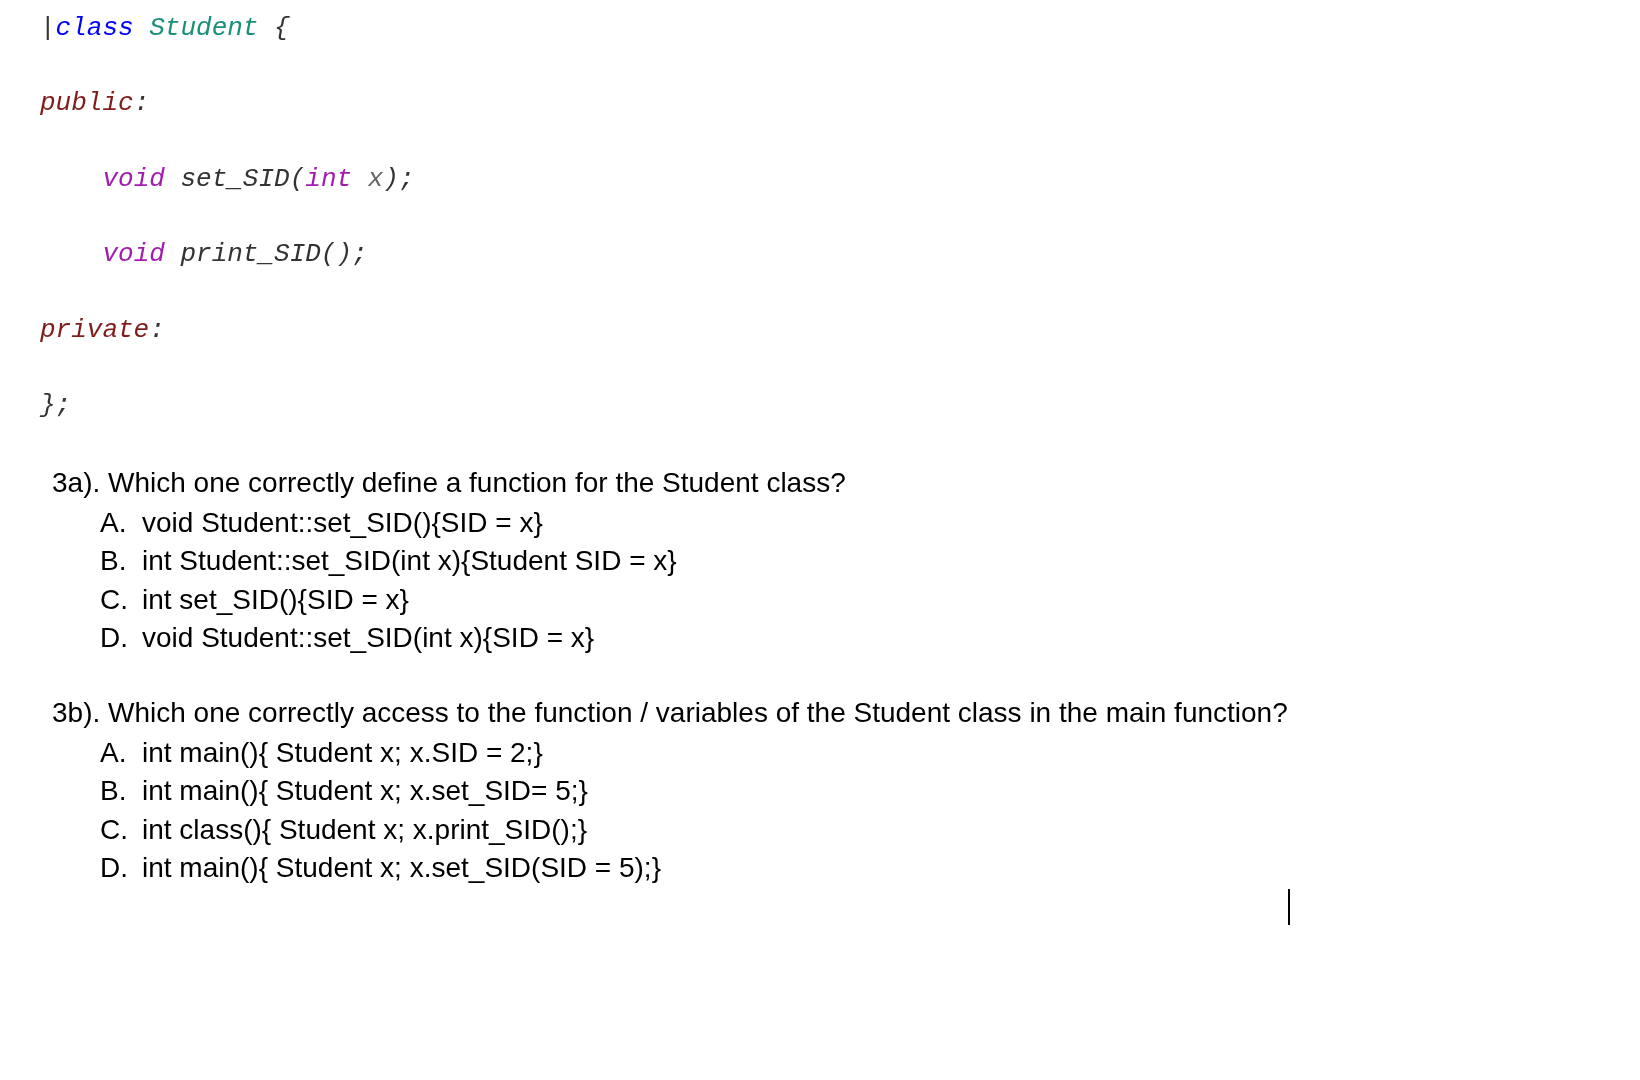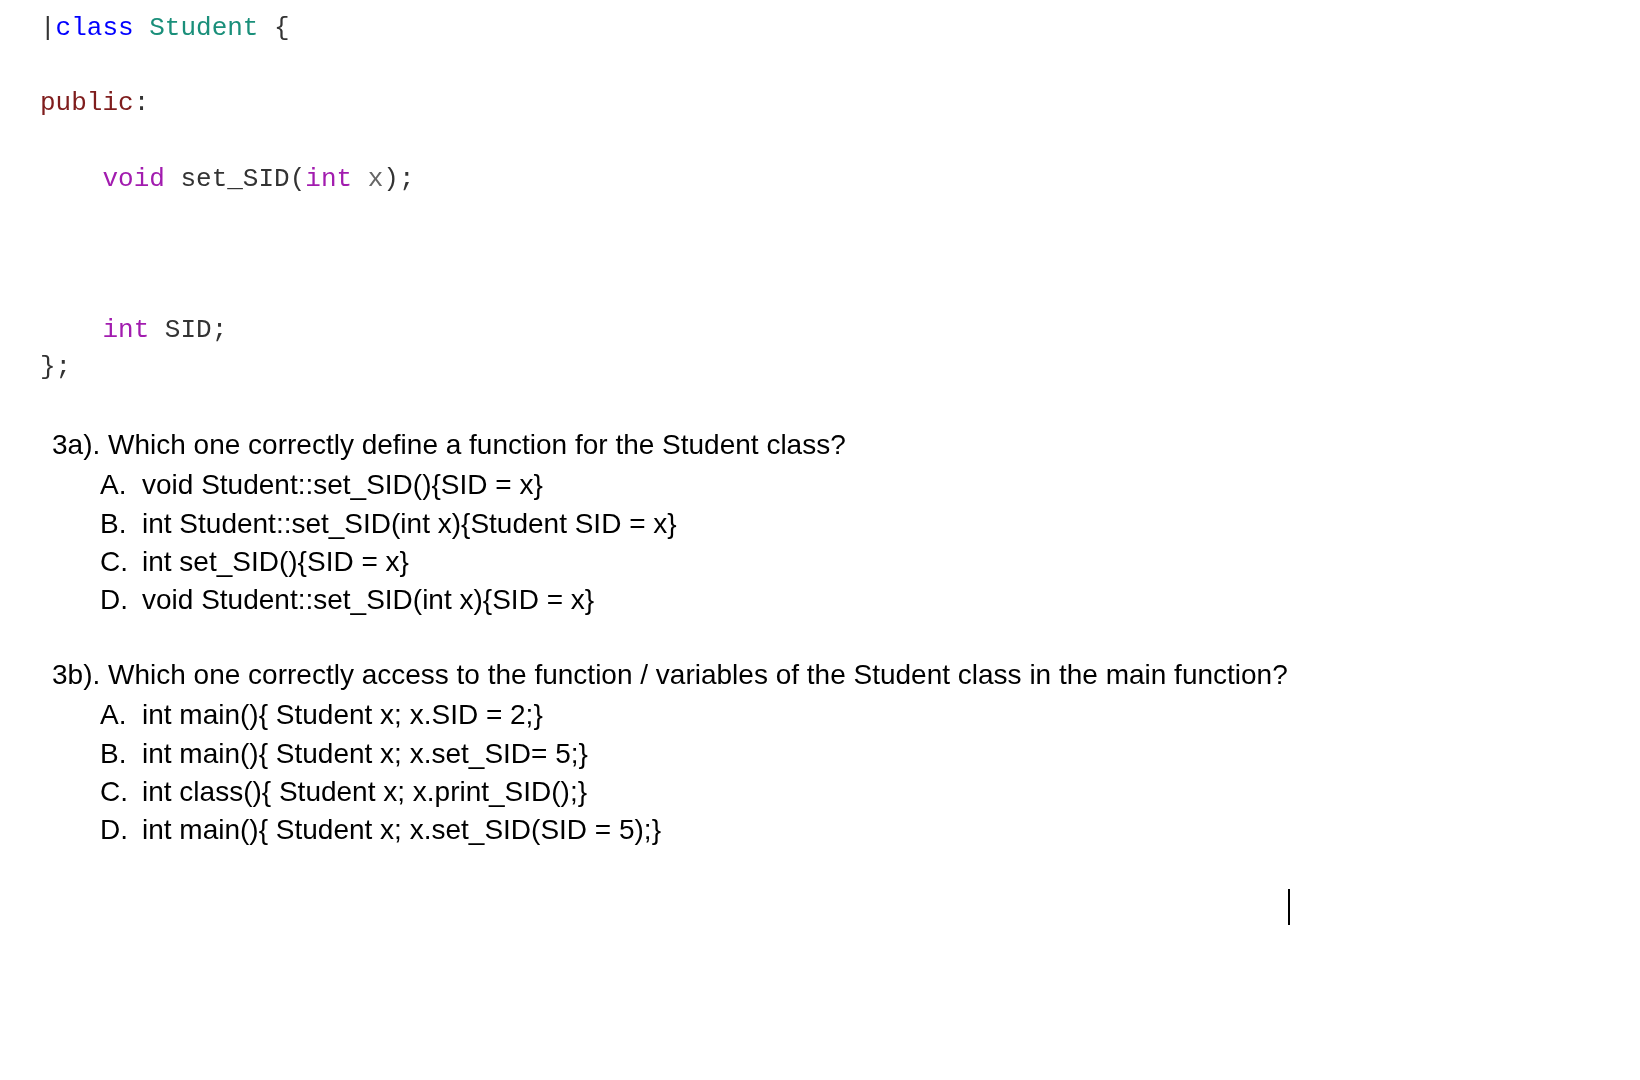--- a/index.html
+++ b/index.html
@@ -13,20 +13,21 @@
       height: 1080px;
       font-family: Arial, Helvetica, sans-serif;
       color: #000000;
       padding: 10px 40px;
     }
     .code-block {
       font-family: 'Courier New', Courier, monospace;
       font-size: 26px;
       line-height: 1.45;
       margin-bottom: 40px;
+      font-style: italic;
     }
     .code-line {
       white-space: pre;
     }
     .kw-class { color: #0000ff; }
     .kw-type { color: #a21caf; }
     .kw-access { color: #7f1d1d; }
     .identifier { color: #1a8f7a; }
     .param { color: #666666; }
     .plain { color: #333333; }
@@ -66,23 +67,24 @@
 </head>
 <body>
 
 <div class="code-block">
   <div class="code-line"><span class="plain">|</span><span class="kw-class">class</span><span class="plain"> </span><span class="identifier">Student</span><span class="plain"> {</span></div>
   <div class="code-line"> </div>
   <div class="code-line"><span class="kw-access">public</span><span class="plain">:</span></div>
   <div class="code-line"> </div>
   <div class="code-line"><span class="plain">    </span><span class="kw-type">void</span><span class="plain"> set_SID(</span><span class="kw-type">int</span><span class="param"> x</span><span class="plain">);</span></div>
   <div class="code-line"> </div>
+  <div class="code-line"><span class="plain">    </span><span class="kw-type">void</span><span class="plain"> print_SID();</span></div>
   <div class="code-line"> </div>
+  <div class="code-line"><span class="kw-access">private</span><span class="plain">:</span></div>
   <div class="code-line"> </div>
-  <div class="code-line"><span class="plain">    </span><span class="kw-type">int</span><span class="plain"> SID;</span></div>
   <div class="code-line"><span class="plain">};</span></div>
 </div>
 
 <div class="question-block">
   <div class="question-text">3a). Which one correctly define a function for the Student class?</div>
   <div class="options">
     <div class="option-row">
       <div class="option-letter">A.</div>
       <div class="option-text">void Student::set_SID(){SID = x}</div>
     </div>

